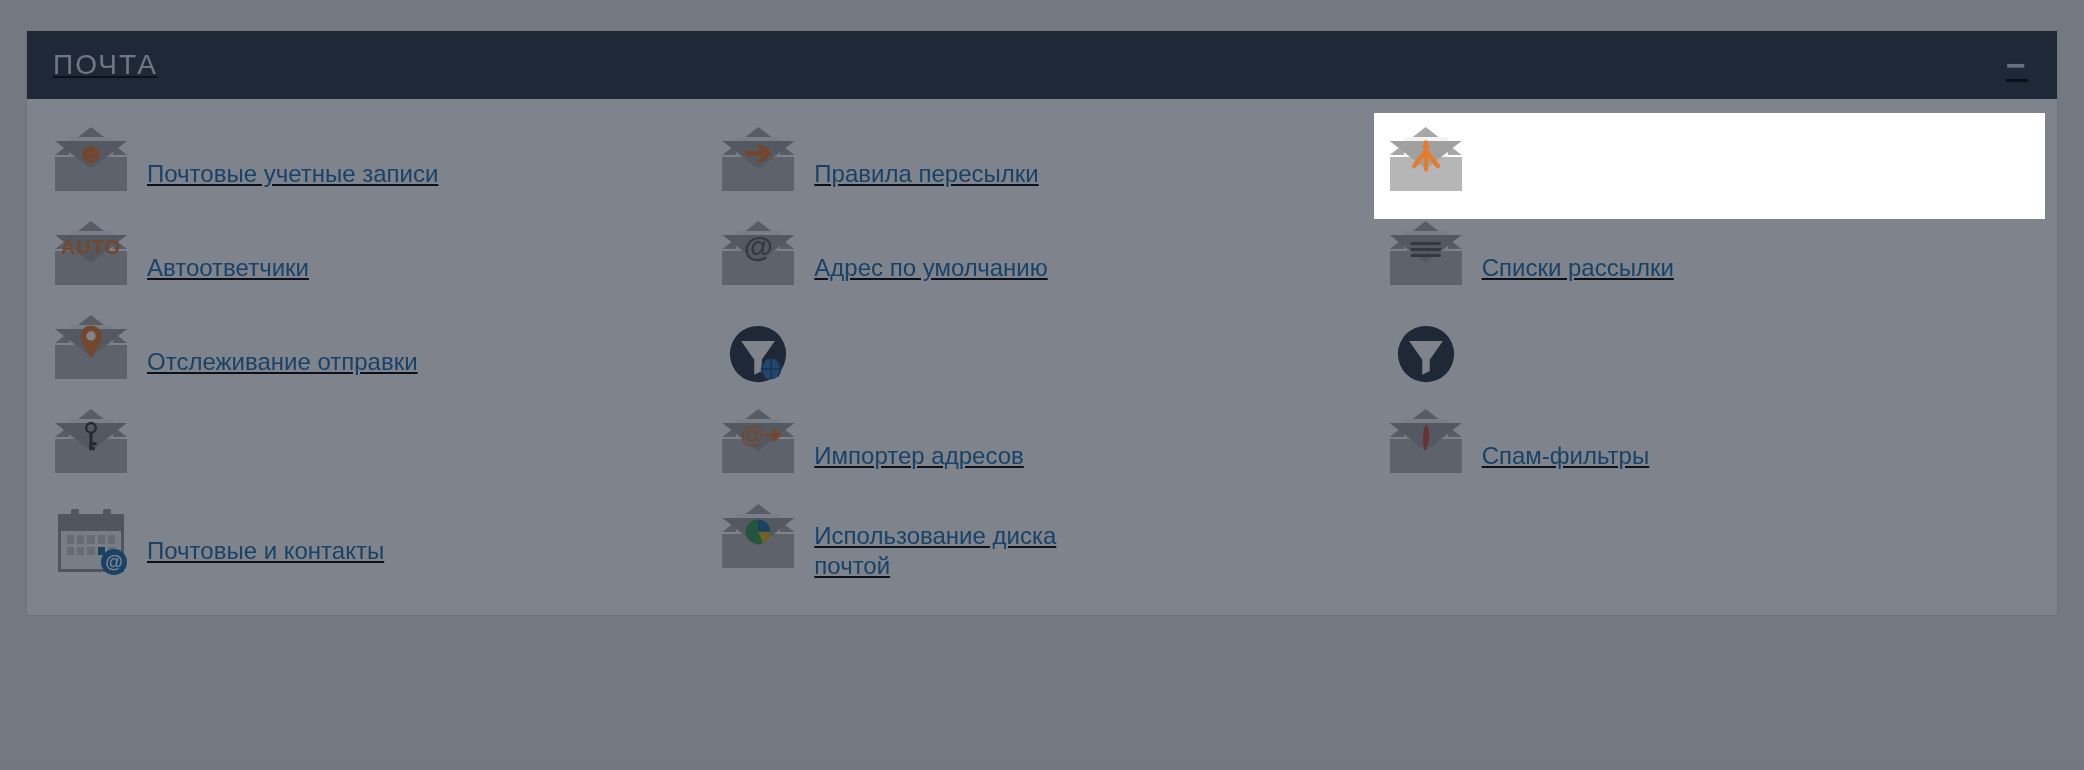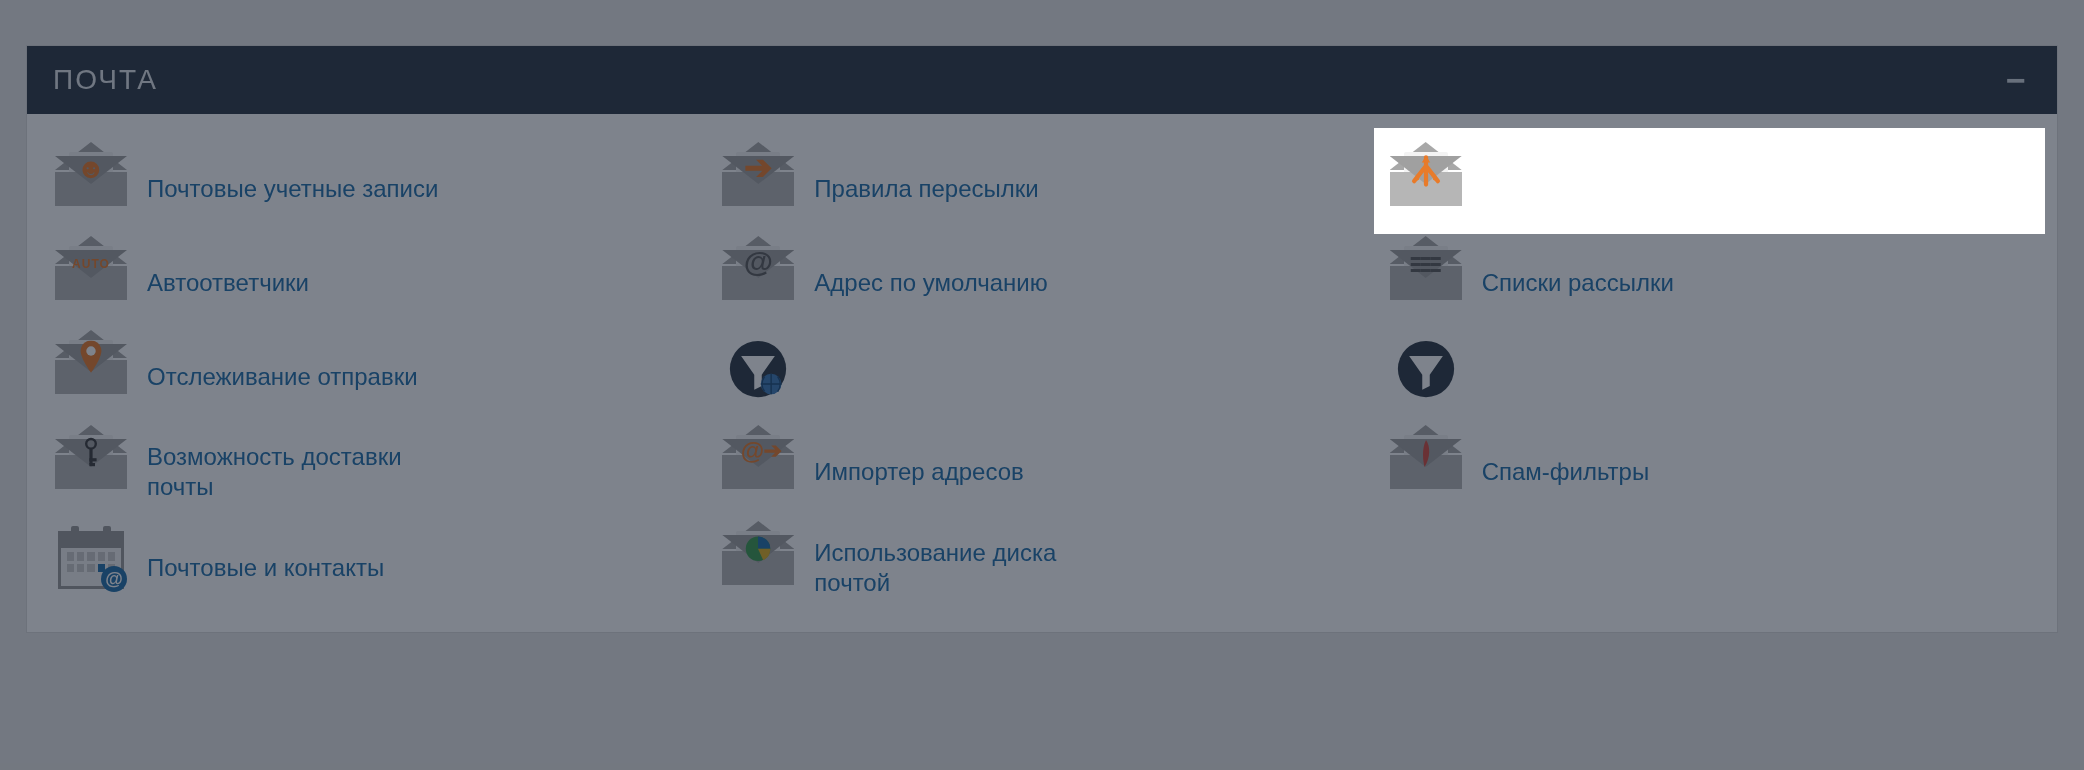--- a/index.html
+++ b/index.html
@@ -10,24 +10,25 @@
     position: relative;
   }
   .dim-overlay {
     position: absolute; inset: 0;
     background: rgba(20,30,45,0.55);
     pointer-events: none;
     z-index: 10;
   }
   .panel {
     position: absolute;
-    left: 26px; top: 45px;
+    left: 26px; top: 30px;
     width: 2032px;
     background: #fff;
     border: 1px solid #d9d9d9;
+    text-decoration: underline;
   }
   .panel-header {
     background: #2b3744;
     color: #e0e4e8;
     padding: 18px 26px;
     display: flex;
     align-items: center;
     justify-content: space-between;
     font-size: 28px;
     letter-spacing: 2px;
@@ -169,21 +170,21 @@
           </div>
         </div>
   </div>
       <div class="item">
     <div class="icon-wrap">
           <div class="env">
             <div class="flap-open"></div>
             <div class="insert"></div>
             <div class="body"></div>
             <div class="flap"></div>
-            <div class="glyph orange" style="font-size:12px;letter-spacing:1px;top:30%;">AUTO</div>
+            <div class="glyph orange" style="font-size:20px;letter-spacing:1px;top:30%;">AUTO</div>
           </div>
         </div>
     <div class="label">Автоответчики</div>
   </div>
       <div class="item">
     <div class="icon-wrap">
           <div class="env">
             <div class="flap-open"></div>
             <div class="insert"></div>
             <div class="body"></div>
@@ -246,21 +247,20 @@
             <div class="body"></div>
             <div class="flap"></div>
             <svg viewBox="0 0 20 40" style="position:absolute;left:50%;top:36%;transform:translate(-50%,-60%);width:16px;height:36px;">
               <circle cx="10" cy="8" r="6" fill="none" stroke="#3a3a3a" stroke-width="3"></circle>
               <rect x="8" y="14" width="4" height="20" fill="#3a3a3a"></rect>
               <rect x="8" y="26" width="9" height="4" fill="#3a3a3a"></rect>
               <rect x="8" y="32" width="7" height="4" fill="#3a3a3a"></rect>
             </svg>
           </div>
         </div>
-    <div class="label">Возможность доставки почты</div>
   </div>
       <div class="item">
     <div class="icon-wrap">
           <div class="env">
             <div class="flap-open"></div>
             <div class="insert"></div>
             <div class="body"></div>
             <div class="flap"></div>
             <div class="glyph orange" style="font-size:24px;top:30%;left:42%;">@</div>
             <div class="glyph orange" style="font-size:22px;top:30%;left:70%;">➔</div>

